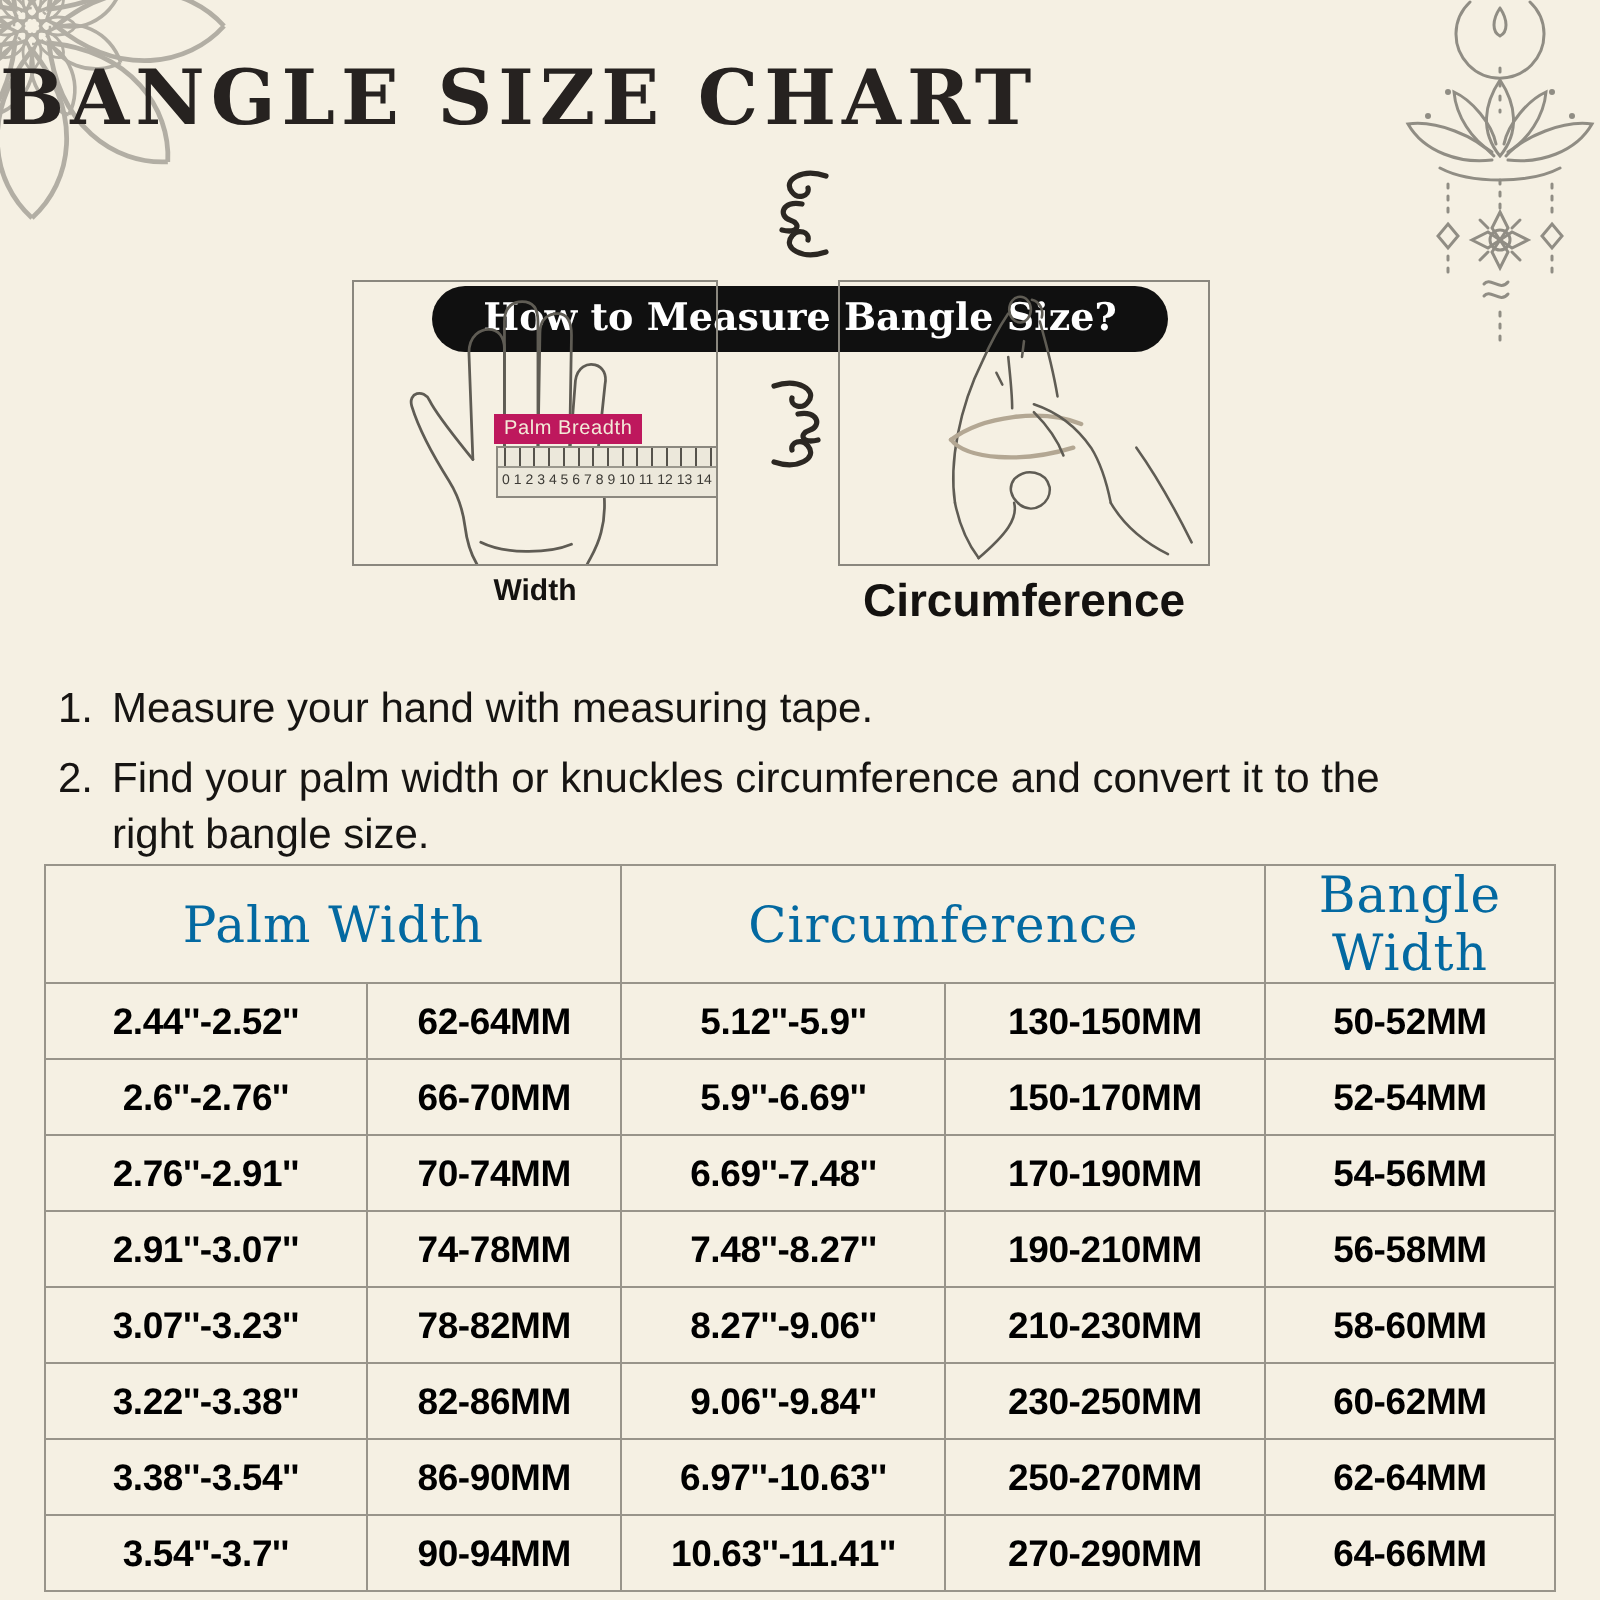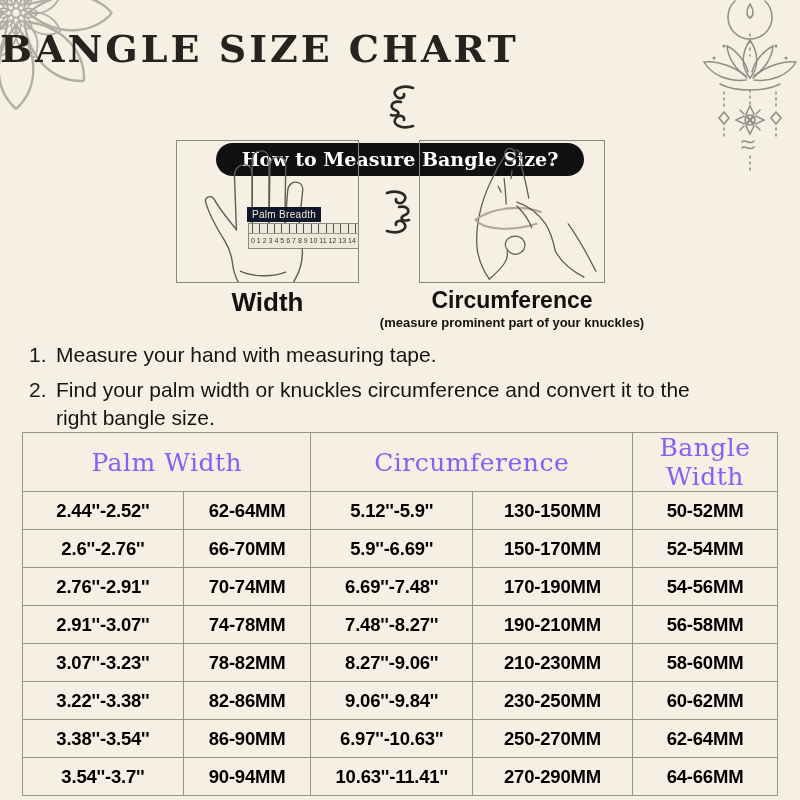--- a/index.html
+++ b/index.html
@@ -30,38 +30,38 @@
     white-space:nowrap;
   }
 
   
   .measure-box{position:absolute;top:140px;height:143px;border:1px solid #8a877e;background:transparent;box-sizing:border-box;}
   .box-width{left:176px;width:183px;}
   .box-circ{left:419px;width:186px;}
   .hand-svg{position:absolute;inset:0;width:100%;height:100%;}
 
   .palm-label{
-    position:absolute;left:70px;top:66px;background:#0f172a;color:#f3ead8;
+    position:absolute;left:70px;top:66px;background:#be185d;color:#f3ead8;
     font-size:10px;line-height:15px;padding:0 5px;letter-spacing:.3px;z-index:3;
   }
   .ruler{
     position:absolute;left:71px;right:-1px;top:82px;height:26px;z-index:2;
     border:1px solid #8b887f;background:#ece8db;box-sizing:border-box;
   }
   .ruler-ticks{
     height:9px;border-bottom:1px solid #9b988e;
     background:repeating-linear-gradient(to right,#55524b 0 1px,transparent 1px 7.35px);
     background-position:3px 0;
   }
   .ruler-nums{display:flex;justify-content:space-between;padding:0 2px;font-size:7px;line-height:13px;color:#3c3a35;}
   .ruler-nums span{flex:none;}
 
   
   .cap{position:absolute;top:287px;text-align:center;font-weight:700;color:#141210;}
-  .cap-width{left:176px;width:183px;font-size:26px;}
+  .cap-width{left:176px;width:183px;font-size:15px;}
   .cap-circ{left:419px;width:186px;font-size:23px;}
   .cap-note{
     margin-top:1px;font-size:13px;font-weight:700;white-space:nowrap;
     position:relative;left:50%;transform:translateX(-50%);width:max-content;
   }
 
   
   .instructions{position:absolute;top:341px;left:29px;width:760px;font-size:21px;line-height:28px;color:#161412;}
   .inst{display:flex;margin-bottom:7px;}
   .inst .num{flex:none;width:27px;}
@@ -71,21 +71,21 @@
   .size-table{
     position:absolute;top:432px;left:22px;width:756px;
     border-collapse:collapse;table-layout:fixed;
   }
   .size-table col.c1{width:21.3%;} .size-table col.c2{width:16.9%;}
   .size-table col.c3{width:21.4%;} .size-table col.c4{width:21.2%;}
   .size-table col.c5{width:19.2%;}
   .size-table th,.size-table td{border:1px solid #98948a;text-align:center;padding:0;}
   .size-table th{
     height:53px;font-family:"DejaVu Serif","Liberation Serif",serif;
-    font-size:25px;font-weight:400;color:#8b5cf6;letter-spacing:.5px;margin-top:34px;
+    font-size:25px;font-weight:400;color:#0369a1;letter-spacing:.5px;margin-top:34px;
   }
   .size-table td{
     height:37px;font-size:18.5px;font-weight:700;color:#000000;letter-spacing:-.2px;
   }
 
   svg{display:block;}
 </style>
 </head>
 <body>
 
@@ -239,21 +239,20 @@
       <path d="M 137,112 C 144,124 154,132 166,138"></path>
       <path d="M 150,84 C 160,98 170,116 178,132"></path>
       <path d="M 58,112 C 60,122 64,132 70,140"></path>
       <path d="M 70,140 C 84,128 90,120 88,112"></path>
     </svg>
   </div>
 
   <div class="cap cap-width">Width</div>
   <div class="cap cap-circ">
     <div>Circumference</div>
-    <div class="cap-note">(measure prominent part of your knuckles)</div>
   </div>
 
   <div class="instructions">
     <div class="inst">
       <span class="num">1.</span>
       <span class="lines">
         <span class="line">Measure your hand with measuring tape.</span>
       </span>
     </div>
     <div class="inst">

